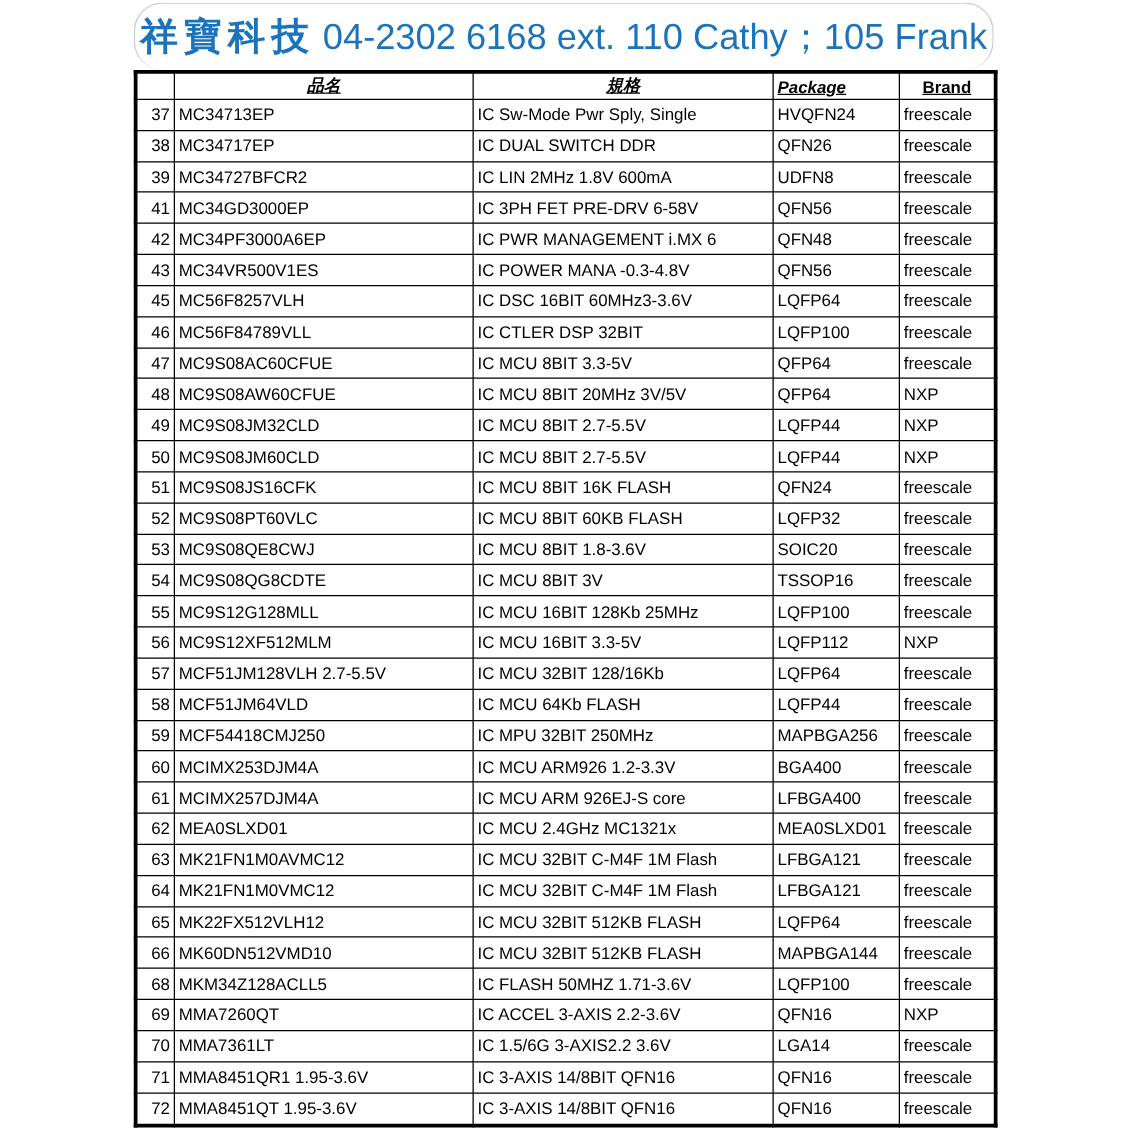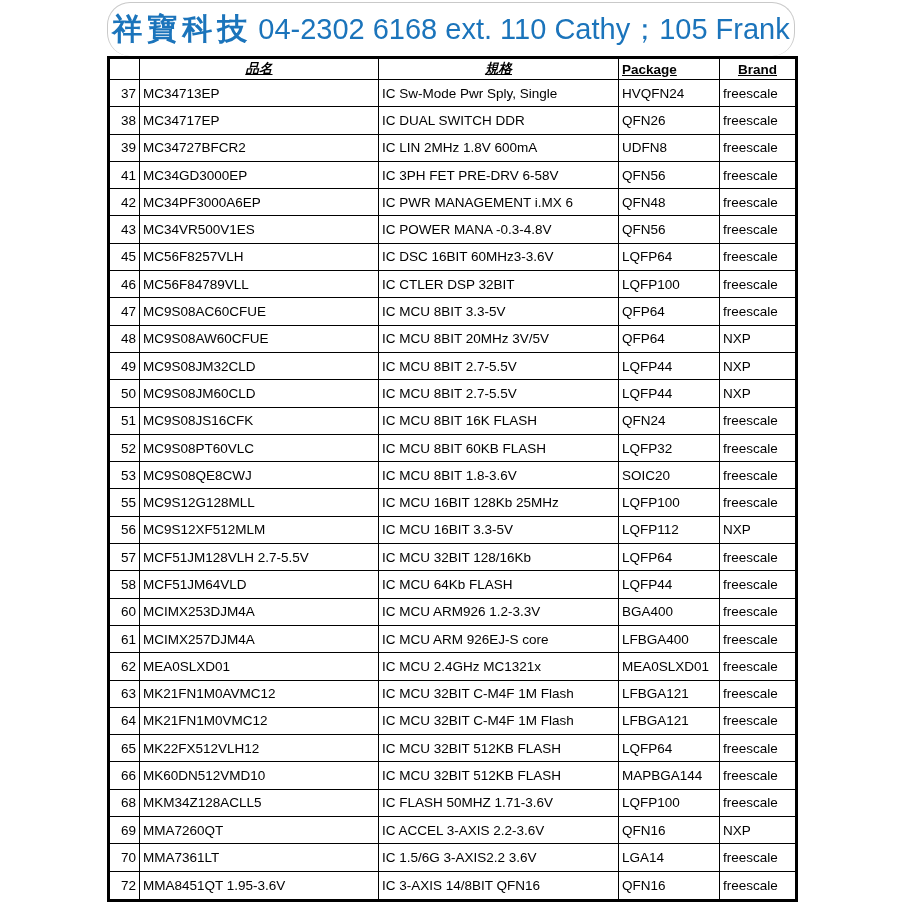--- a/index.html
+++ b/index.html
@@ -23,21 +23,21 @@
     border-collapse:collapse;table-layout:fixed;width:688px;height:846px;
     border:3px solid #000;background:#fff;
   }
   table.price-list th,table.price-list td{
     border:1px solid #000;padding:0 3px;overflow:hidden;white-space:nowrap;
     font-size:13.5px;vertical-align:middle;
   }
   table.price-list thead tr{height:22px;}
   th{font-weight:bold;text-decoration:underline;font-size:15px;text-align:center;}
   th.zh{font-family:"DejaVu Serif",serif;font-size:16px;font-style:italic;}
-  th.pkg-h{text-align:left;padding-left:6px;}
+  th.pkg-h{text-align:left;padding-left:6px;font-style:italic;}
   td.c-no{text-align:right;padding-right:4px;}
   td.c-name,td.c-spec,td.c-pkg,td.c-brand{text-align:left;padding-left:4px;}
 </style>
 </head>
 <body>
 
 <div class="sheet">
   <div class="title-band" style="color: rgb(27, 116, 187); border-radius: 23px;">
     <span class="title-zh">祥寶科技</span>
     <span class="title-en">04-2302 6168 ext. 110 Cathy；105 Frank</span>
@@ -160,20 +160,27 @@
           <td class="c-brand">freescale</td>
         </tr>
         <tr>
           <td class="c-no">53</td>
           <td class="c-name">MC9S08QE8CWJ</td>
           <td class="c-spec">IC MCU 8BIT 1.8-3.6V</td>
           <td class="c-pkg">SOIC20</td>
           <td class="c-brand">freescale</td>
         </tr>
         <tr>
+          <td class="c-no">54</td>
+          <td class="c-name">MC9S08QG8CDTE</td>
+          <td class="c-spec">IC MCU 8BIT 3V</td>
+          <td class="c-pkg">TSSOP16</td>
+          <td class="c-brand">freescale</td>
+        </tr>
+        <tr>
           <td class="c-no">55</td>
           <td class="c-name">MC9S12G128MLL</td>
           <td class="c-spec">IC MCU 16BIT 128Kb 25MHz</td>
           <td class="c-pkg">LQFP100</td>
           <td class="c-brand">freescale</td>
         </tr>
         <tr>
           <td class="c-no">56</td>
           <td class="c-name">MC9S12XF512MLM</td>
           <td class="c-spec">IC MCU 16BIT 3.3-5V</td>
@@ -188,20 +195,27 @@
           <td class="c-brand">freescale</td>
         </tr>
         <tr>
           <td class="c-no">58</td>
           <td class="c-name">MCF51JM64VLD</td>
           <td class="c-spec">IC MCU 64Kb FLASH</td>
           <td class="c-pkg">LQFP44</td>
           <td class="c-brand">freescale</td>
         </tr>
         <tr>
+          <td class="c-no">59</td>
+          <td class="c-name">MCF54418CMJ250</td>
+          <td class="c-spec">IC MPU 32BIT 250MHz</td>
+          <td class="c-pkg">MAPBGA256</td>
+          <td class="c-brand">freescale</td>
+        </tr>
+        <tr>
           <td class="c-no">60</td>
           <td class="c-name">MCIMX253DJM4A</td>
           <td class="c-spec">IC MCU ARM926 1.2-3.3V</td>
           <td class="c-pkg">BGA400</td>
           <td class="c-brand">freescale</td>
         </tr>
         <tr>
           <td class="c-no">61</td>
           <td class="c-name">MCIMX257DJM4A</td>
           <td class="c-spec">IC MCU ARM 926EJ-S core</td>
@@ -255,20 +269,27 @@
           <td class="c-name">MMA7260QT</td>
           <td class="c-spec">IC ACCEL 3-AXIS 2.2-3.6V</td>
           <td class="c-pkg">QFN16</td>
           <td class="c-brand">NXP</td>
         </tr>
         <tr>
           <td class="c-no">70</td>
           <td class="c-name">MMA7361LT</td>
           <td class="c-spec">IC 1.5/6G 3-AXIS2.2 3.6V</td>
           <td class="c-pkg">LGA14</td>
+          <td class="c-brand">freescale</td>
+        </tr>
+        <tr>
+          <td class="c-no">71</td>
+          <td class="c-name">MMA8451QR1 1.95-3.6V</td>
+          <td class="c-spec">IC 3-AXIS 14/8BIT QFN16</td>
+          <td class="c-pkg">QFN16</td>
           <td class="c-brand">freescale</td>
         </tr>
         <tr>
           <td class="c-no">72</td>
           <td class="c-name">MMA8451QT 1.95-3.6V</td>
           <td class="c-spec">IC 3-AXIS 14/8BIT QFN16</td>
           <td class="c-pkg">QFN16</td>
           <td class="c-brand">freescale</td>
         </tr>
       </tbody>

